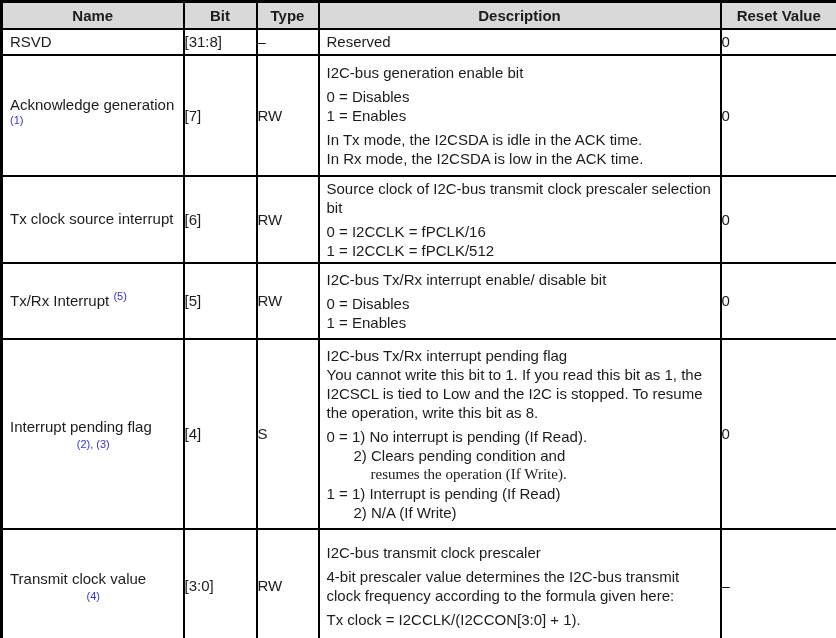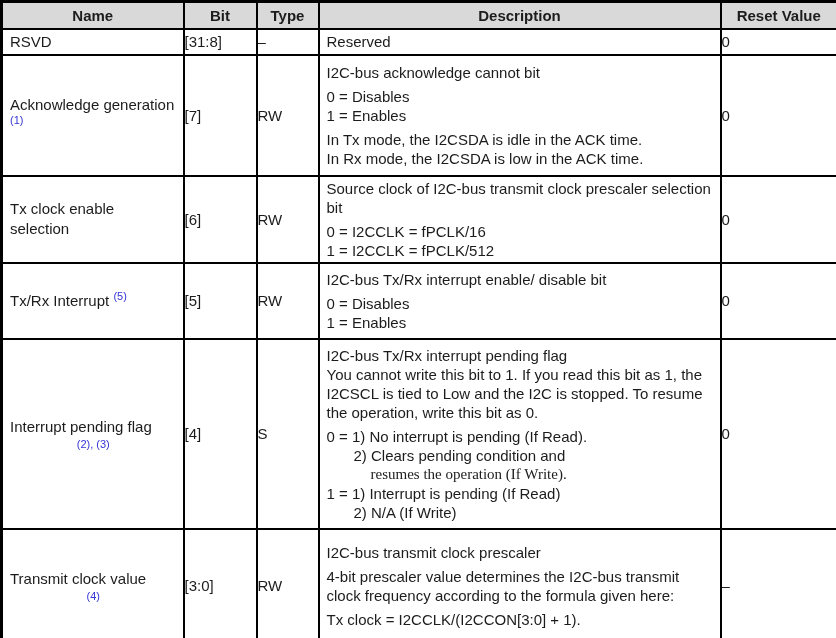--- a/index.html
+++ b/index.html
@@ -92,30 +92,30 @@
         <td class="c-desc">
           <p>Reserved</p>
         </td>
         <td class="c-reset">0</td>
       </tr>
       <tr style="height: 121px;">
         <td class="c-name"><span>Acknowledge generation</span> <span class="ref">(1)</span></td>
         <td class="c-bit">[7]</td>
         <td class="c-type">RW</td>
         <td class="c-desc">
-          <p>I2C-bus acknowledge cannot bit</p>
+          <p>I2C-bus generation enable bit</p>
           <p class="gap">0 = Disables</p>
           <p>1 = Enables</p>
           <p class="gap">In Tx mode, the I2CSDA is idle in the ACK time.</p>
           <p>In Rx mode, the I2CSDA is low in the ACK time.</p>
         </td>
         <td class="c-reset">0</td>
       </tr>
       <tr style="height: 83px;">
-        <td class="c-name"><span>Tx clock enable selection</span></td>
+        <td class="c-name"><span>Tx clock source interrupt</span></td>
         <td class="c-bit">[6]</td>
         <td class="c-type">RW</td>
         <td class="c-desc">
           <p>Source clock of I2C-bus transmit clock prescaler selection bit</p>
           <p class="gap">0 = I2CCLK = fPCLK/16</p>
           <p>1 = I2CCLK = fPCLK/512</p>
         </td>
         <td class="c-reset">0</td>
       </tr>
       <tr style="height: 76px;">
@@ -128,21 +128,21 @@
           <p>1 = Enables</p>
         </td>
         <td class="c-reset">0</td>
       </tr>
       <tr style="height: 190px;">
         <td class="c-name"><span>Interrupt pending flag</span><span class="ref-block">(2), (3)</span></td>
         <td class="c-bit">[4]</td>
         <td class="c-type">S</td>
         <td class="c-desc">
           <p>I2C-bus Tx/Rx interrupt pending flag</p>
-          <p>You cannot write this bit to 1. If you read this bit as 1, the I2CSCL is tied to Low and the I2C is stopped. To resume the operation, write this bit as 0.</p>
+          <p>You cannot write this bit to 1. If you read this bit as 1, the I2CSCL is tied to Low and the I2C is stopped. To resume the operation, write this bit as 8.</p>
           <p class="gap">0 = 1) No interrupt is pending (If Read).</p>
           <p class="ind1">2) Clears pending condition and</p>
           <p class="ind2">resumes the operation (If Write).</p>
           <p>1 = 1) Interrupt is pending (If Read)</p>
           <p class="ind1">2) N/A (If Write)</p>
         </td>
         <td class="c-reset">0</td>
       </tr>
       <tr style="height: 115px;">
         <td class="c-name"><span>Transmit clock value</span><span class="ref-block">(4)</span></td>

